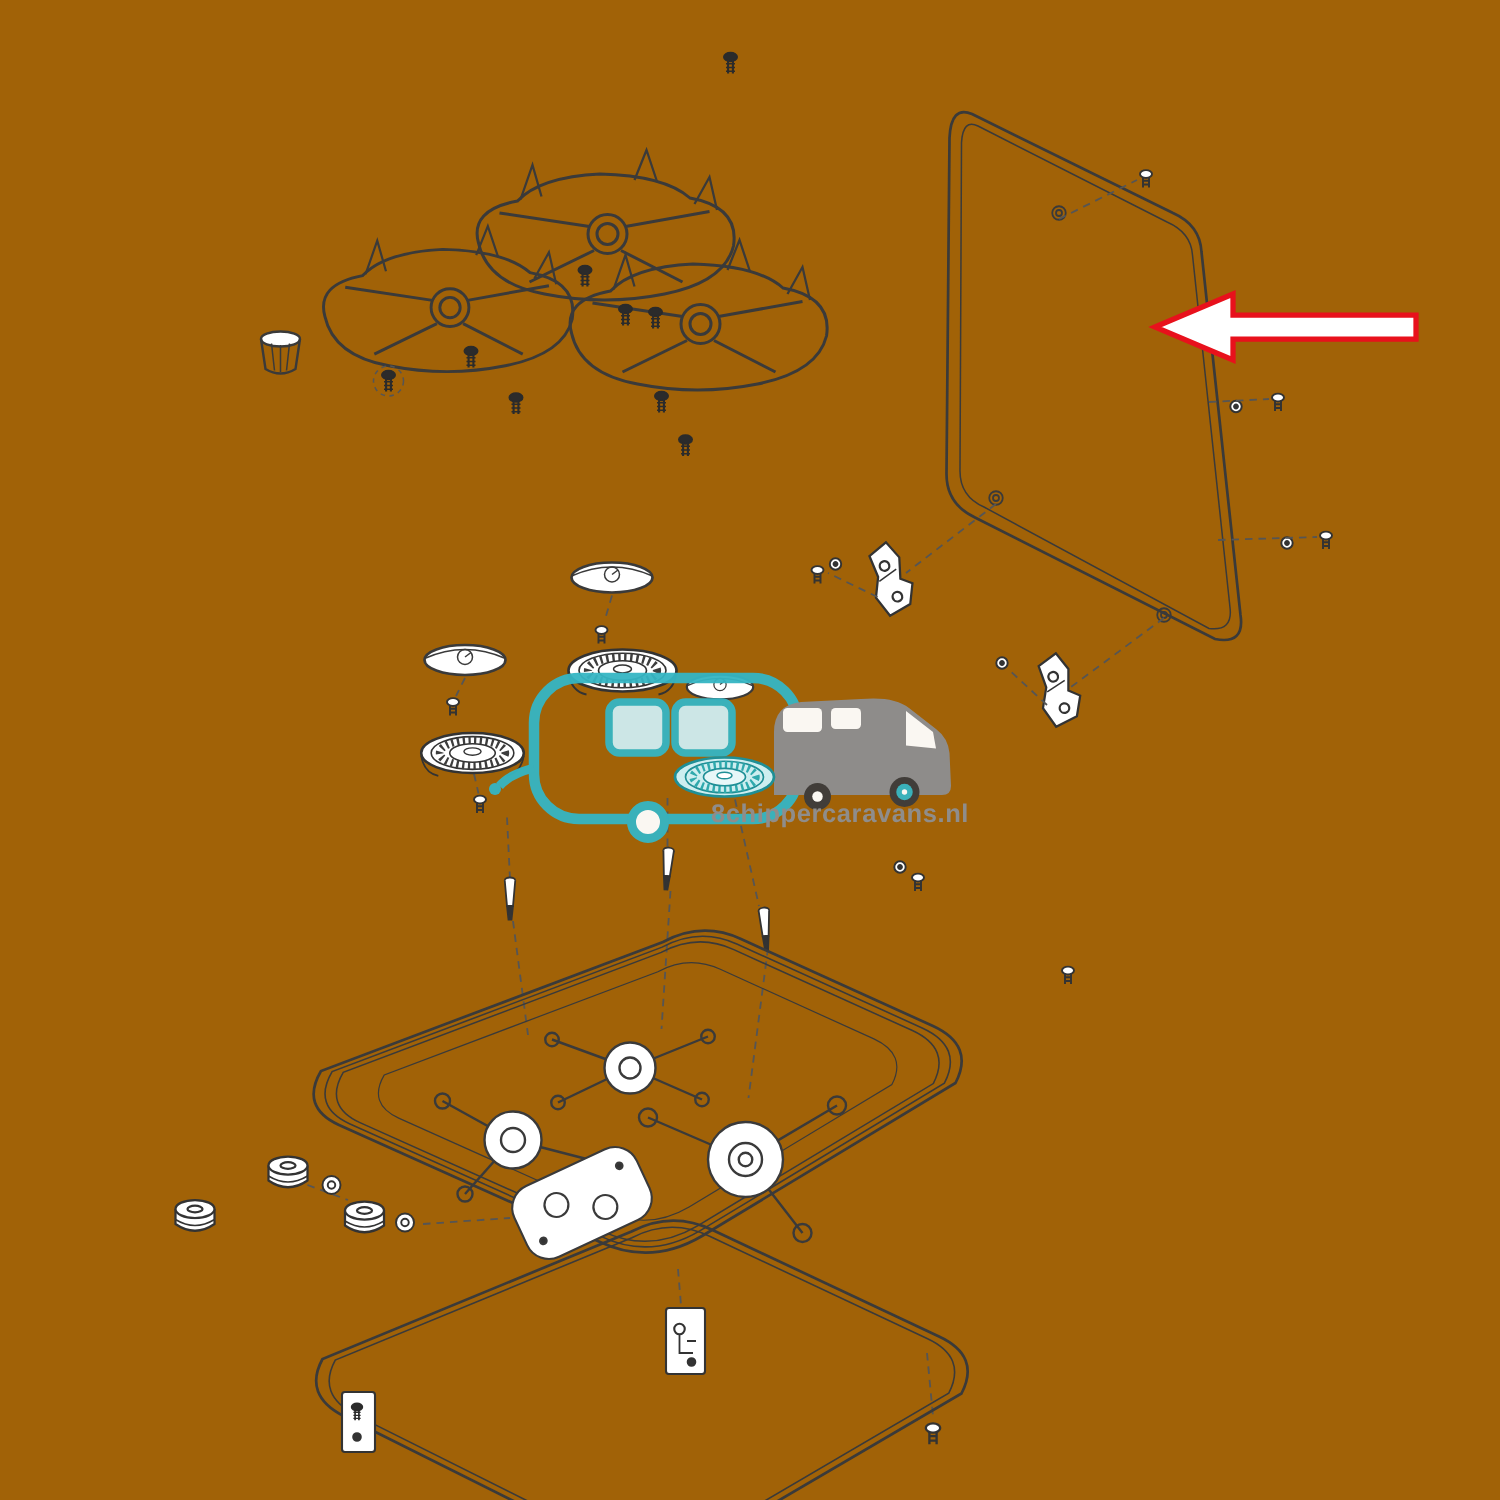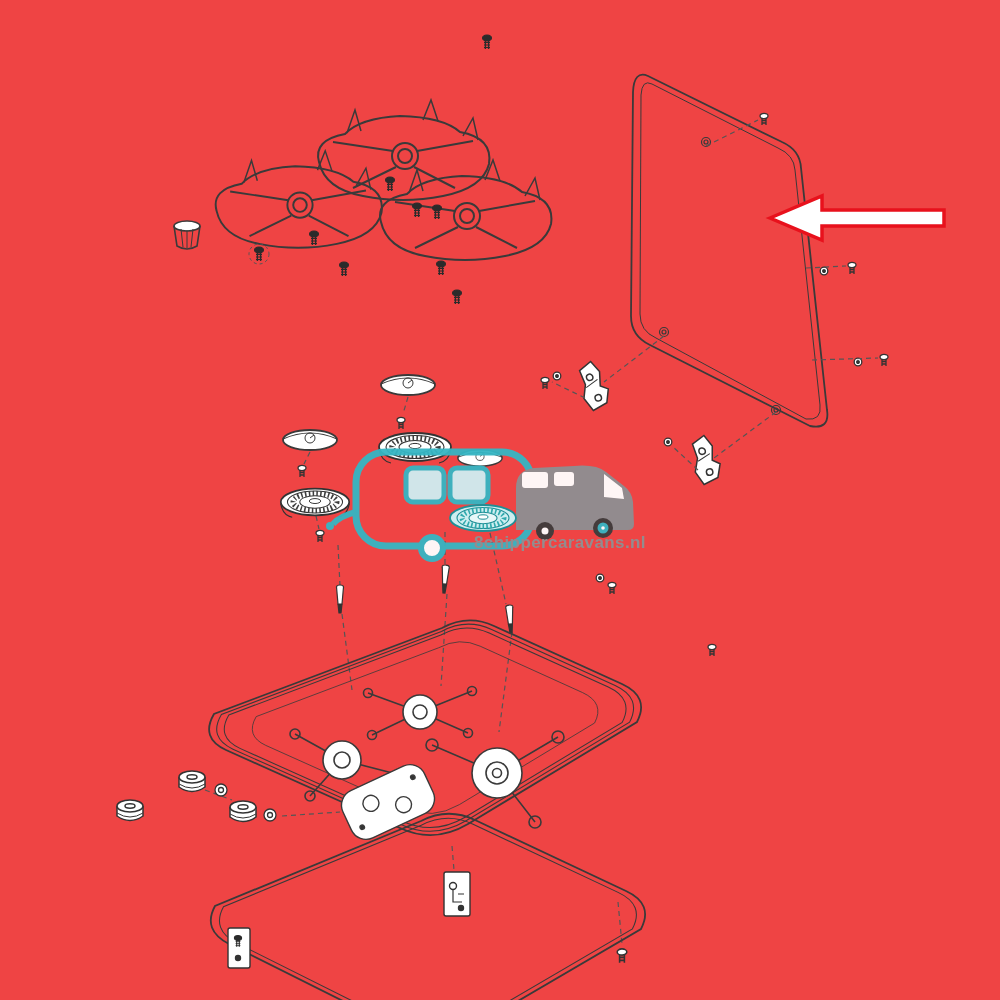--- a/index.html
+++ b/index.html
@@ -1,16 +1,16 @@
 <!DOCTYPE html>
 <html><head>
 <meta charset="utf-8">
 <style>
   html,body{margin:0;padding:0;background:#ffffff;}
-  #canvas{position:relative;width:1000px;height:1000px;background:#ef4444;overflow:hidden;
+  #canvas{position:relative;width:1000px;height:1000px;background:#a16207;overflow:hidden;
           font-family:"Liberation Sans", sans-serif;}
   svg{position:absolute;left:0;top:0;}
   .wm-text{font-family:"Liberation Sans", sans-serif;font-weight:700;font-size:17px;letter-spacing:.4px;}
 </style>
 </head>
 <body>
 
 <div id="canvas">
 <svg width="1000" height="1000" viewBox="0 0 1000 1000">
 

